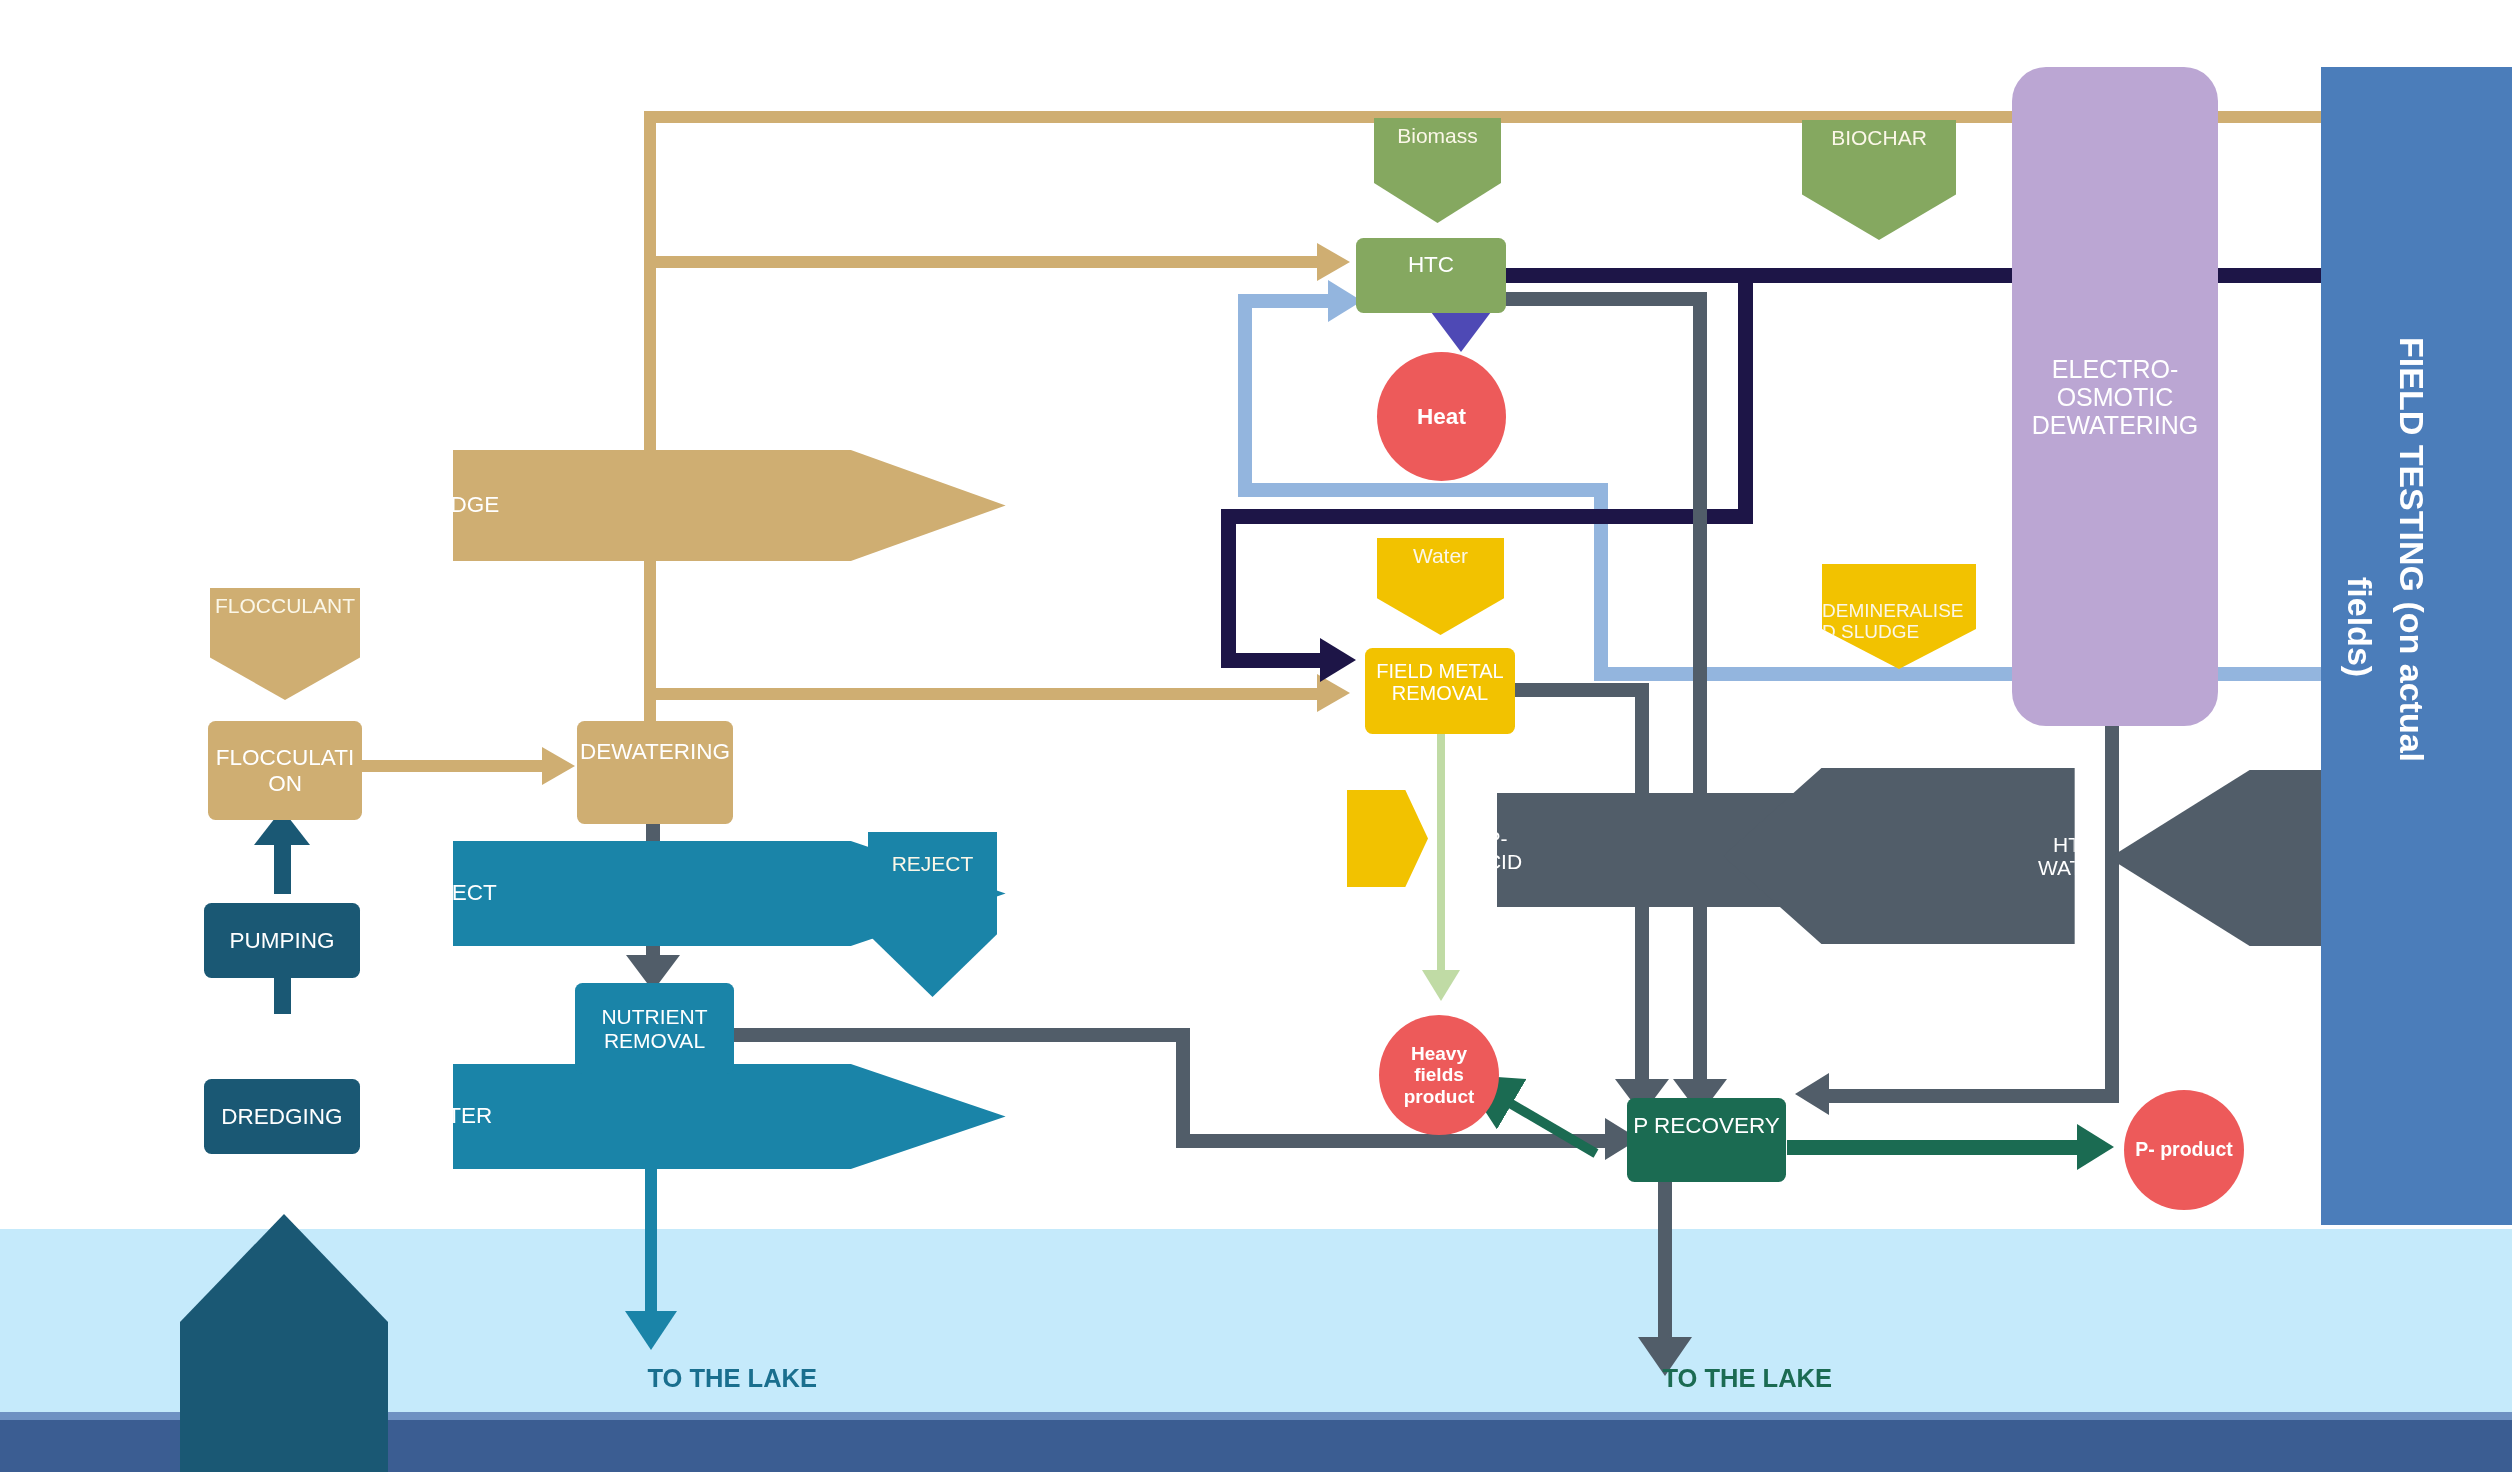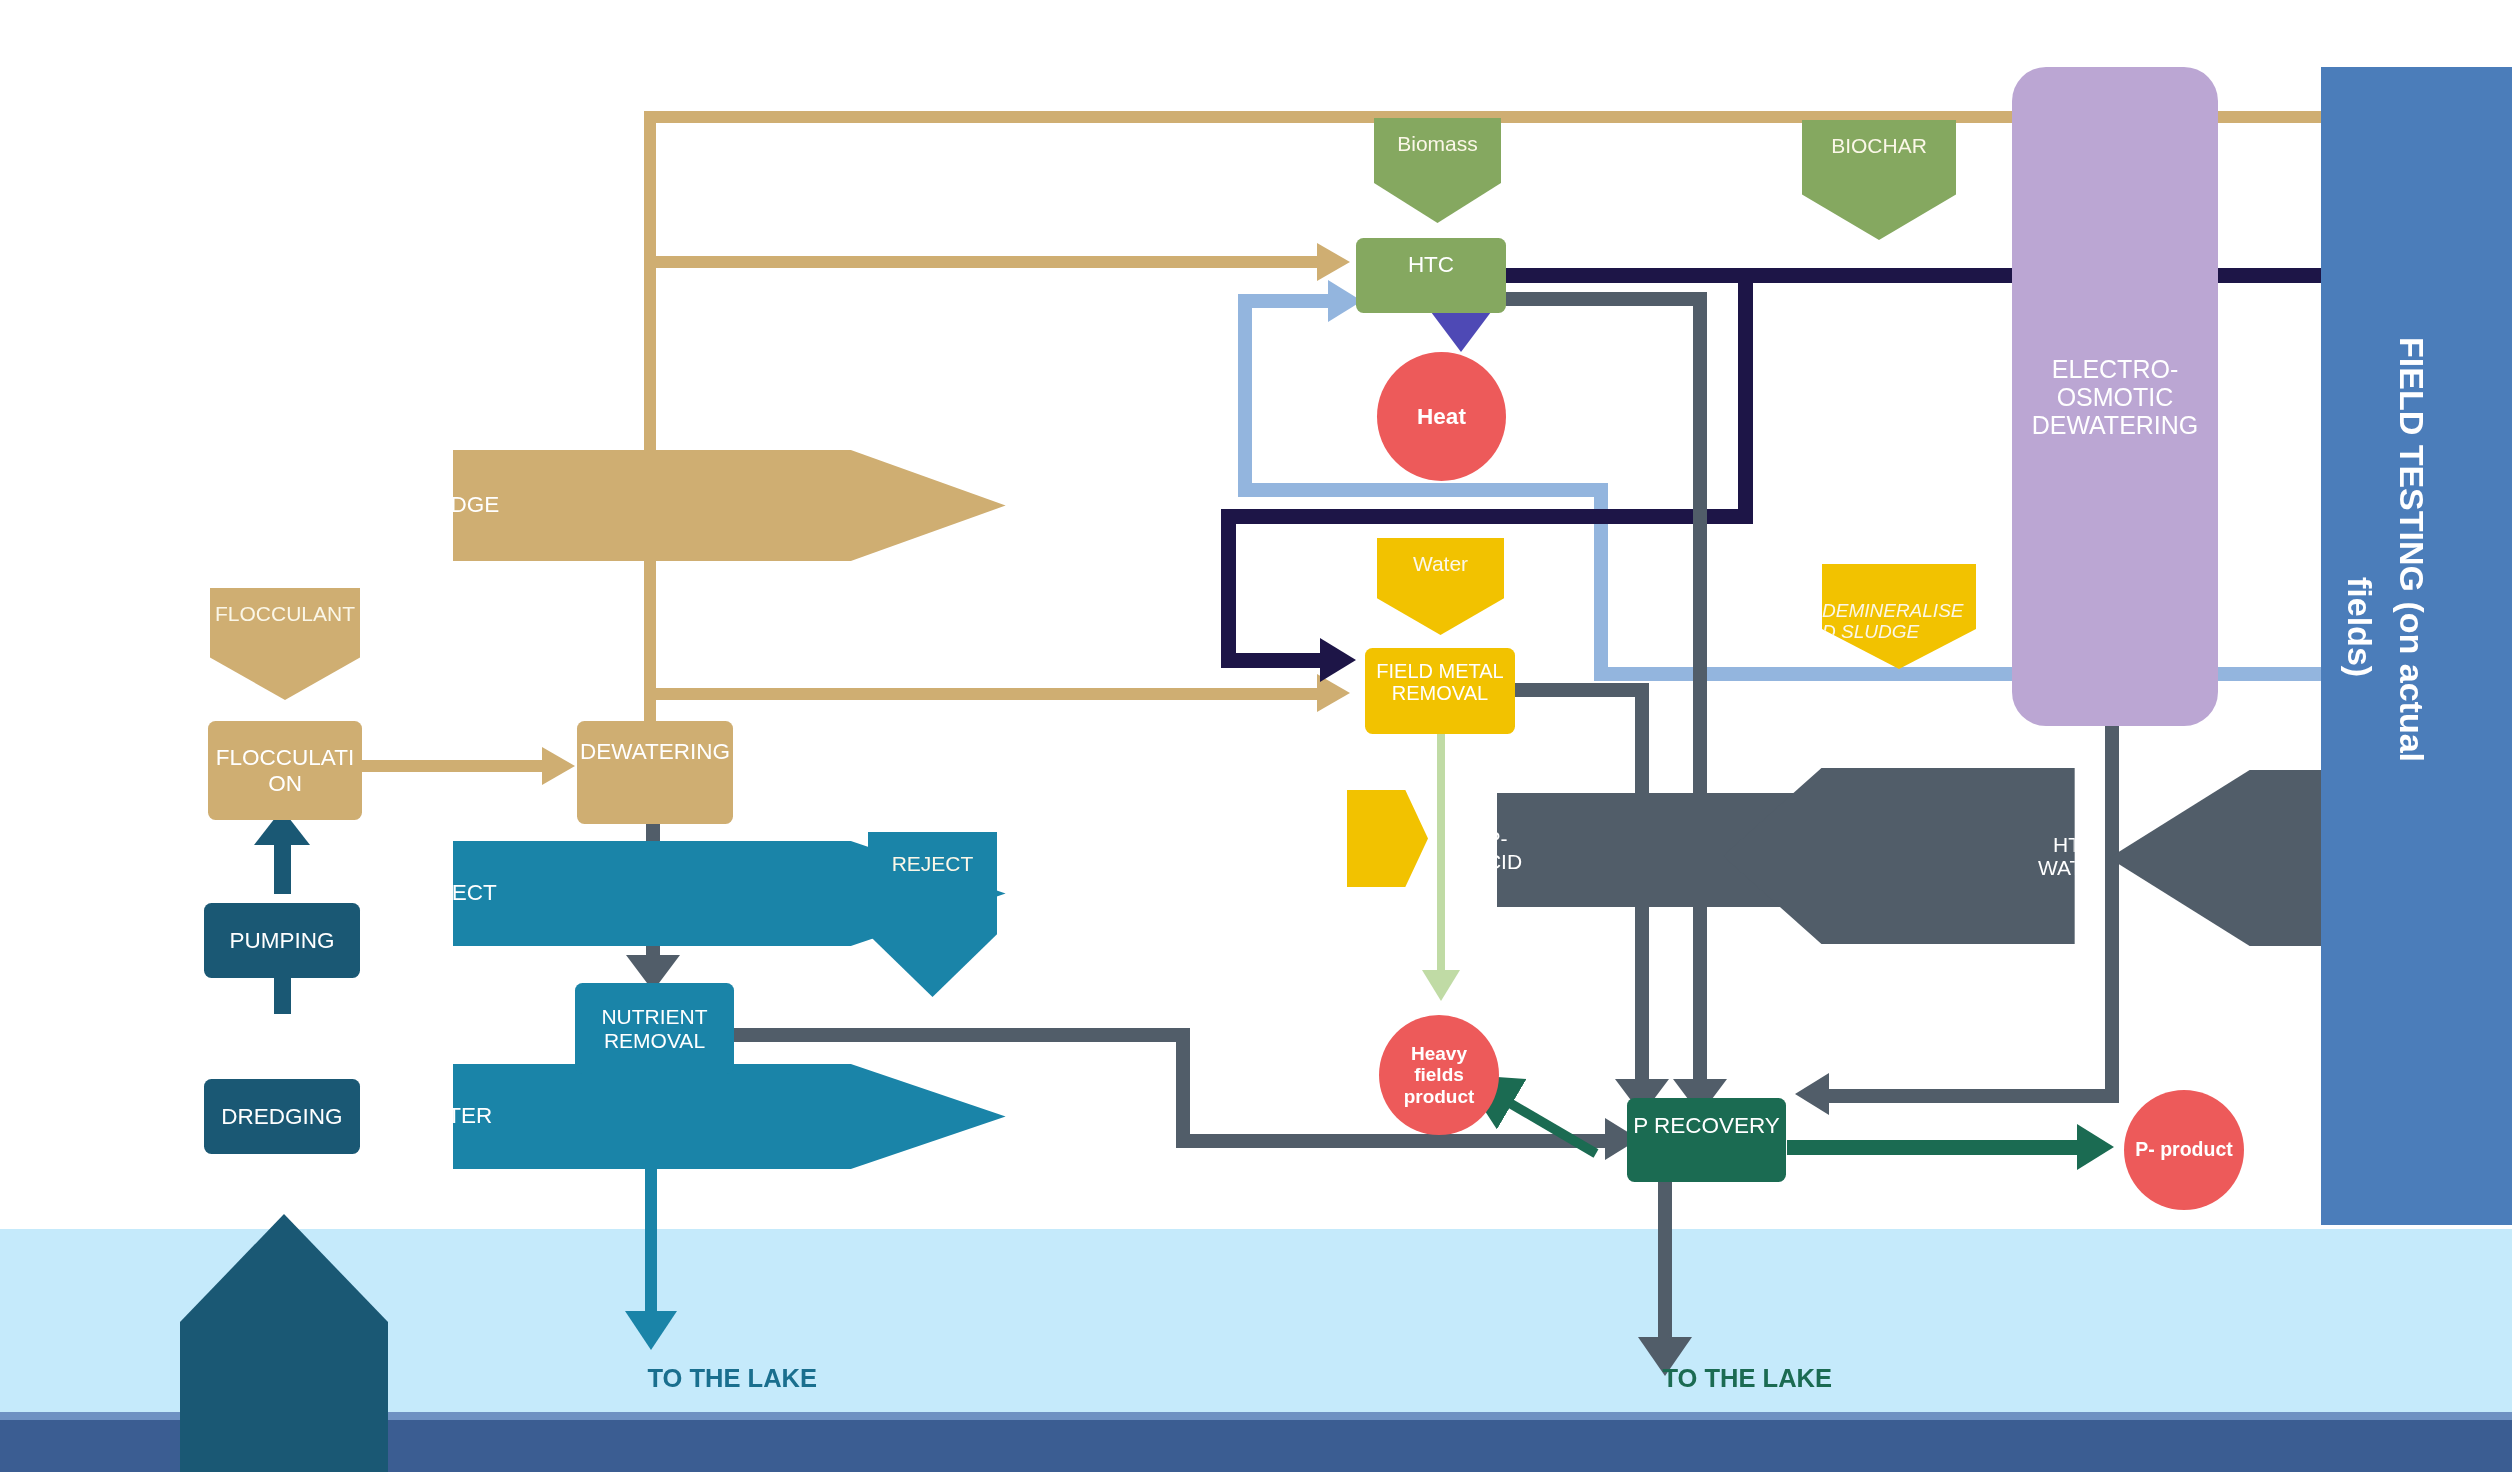--- a/index.html
+++ b/index.html
@@ -11,21 +11,21 @@
   .lake-bed{position:absolute;left:0;right:0;background:#3b5d92;}
   .lake-bed-line{position:absolute;left:0;right:0;background:#5b7fb5;}
 
   
   .node{position:absolute;display:flex;align-items:center;justify-content:center;
         text-align:center;color:#ffffff;line-height:1.12;box-sizing:border-box;
         border-radius:7.5px;padding:1.5px 3px;}
 
   
   .tag-down{position:absolute;display:flex;align-items:flex-start;justify-content:center;
-        color:#fbf7e8;text-align:center;line-height:1.1;box-sizing:border-box;padding-top:14px;
+        color:#fbf7e8;text-align:center;line-height:1.1;box-sizing:border-box;padding-top:6px;
         clip-path:polygon(0 0,100% 0,100% 62%,50% 100%,0 62%);}
   .tag-right{position:absolute;display:flex;align-items:center;justify-content:center;
         color:#ffffff;text-align:center;line-height:1.1;box-sizing:border-box;
         clip-path:polygon(0 0,72% 0,100% 50%,72% 100%,0 100%);}
   .tag-left{position:absolute;display:flex;align-items:center;justify-content:center;
         color:#ffffff;text-align:center;line-height:1.1;box-sizing:border-box;padding-left:12%;
         clip-path:polygon(28% 0,100% 0,100% 100%,28% 100%,0 50%);}
   .tag-up{position:absolute;display:flex;align-items:center;justify-content:center;
         color:#ffffff;text-align:center;line-height:1.1;box-sizing:border-box;padding-top:14%;
         clip-path:polygon(50% 0,100% 26%,100% 100%,0 100%,0 26%);}
@@ -209,21 +209,21 @@
 
   <div class="tag-left" style="left:1723px;top:768px;width:157px;height:176px;background:#515d69;font-size:21px;flex-direction:column;padding-left:14%;">
     <span>HTC</span>
     <span>WATER</span>
   </div>
 
   <div class="tag-down" style="left:1802px;top:120px;width:154px;height:120px;background:#85a860;font-size:21px;">
     <span>BIOCHAR</span>
   </div>
 
-  <div class="tag-down" style="left:1822px;top:564px;width:154px;height:105px;background:#f2c200;font-size:19px;flex-direction:column;padding-top:10.5px;font-style:italic;">
+  <div class="tag-down" style="left:1822px;top:564px;width:154px;height:105px;background:#f2c200;font-size:19px;flex-direction:column;padding-top:10.5px;">
     <span>DEMINERALISE</span>
     <span>D SLUDGE</span>
   </div>
 
   <div class="tag-left" style="left:2109px;top:770px;width:161px;height:176px;background:#515d69;font-size:21px;padding-left:20%;">
     
   </div>
 
   <div class="node" style="left:1627px;top:1098px;width:159px;height:84px;background:#1b6b52;font-size:22.5px;align-items:flex-start;padding-top:15px;">
     <span>P RECOVERY</span>

